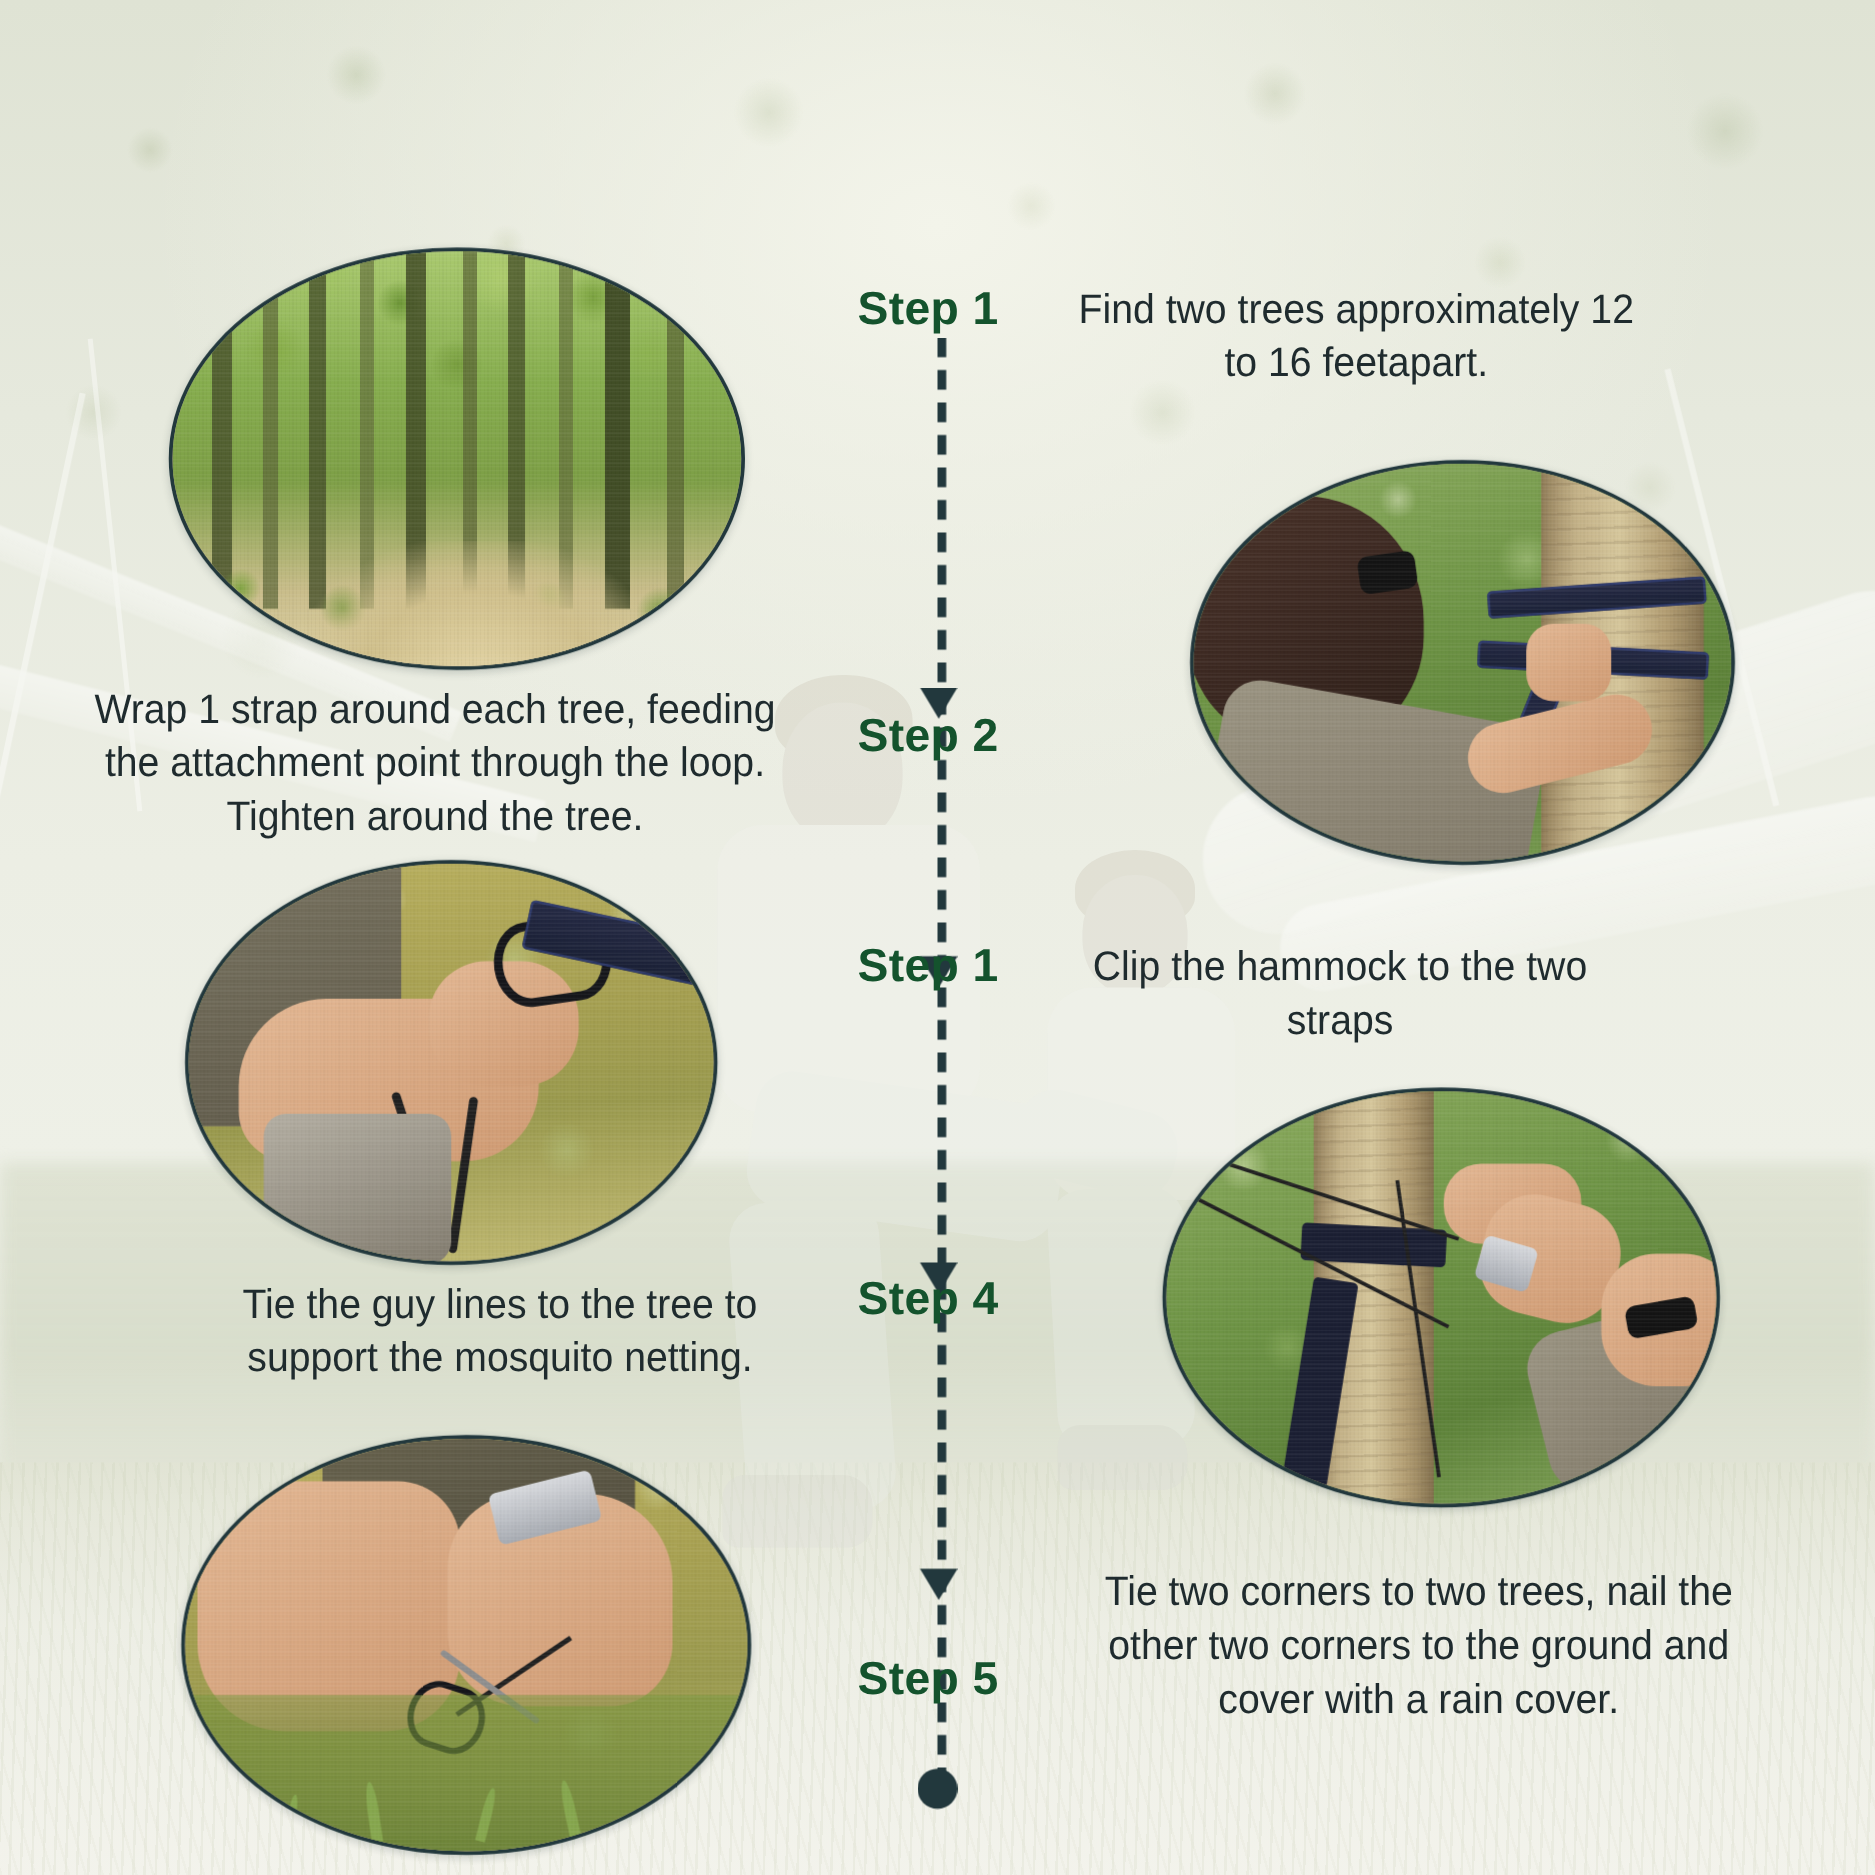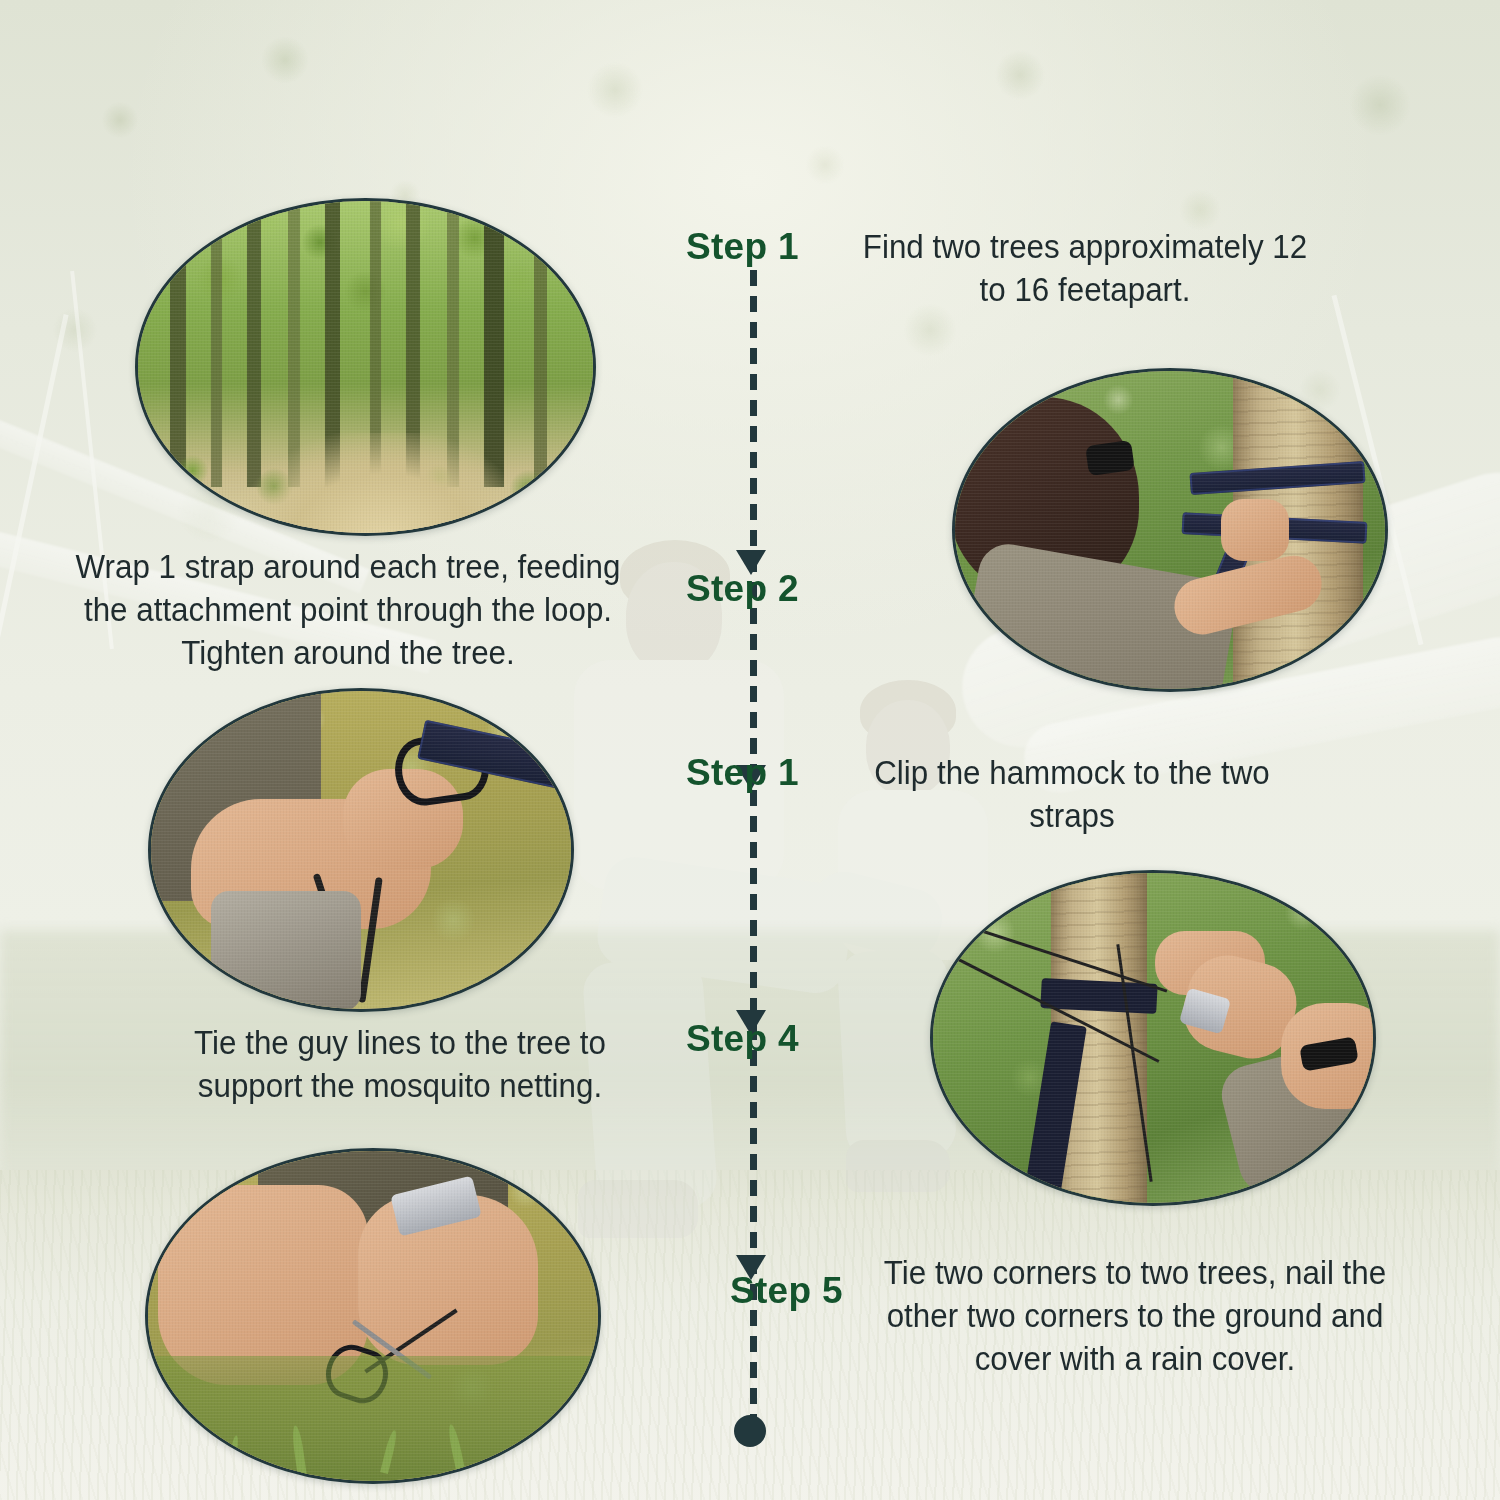--- a/index.html
+++ b/index.html
@@ -332,16 +332,16 @@
       <div class="grassblade" style="left:40px;bottom:10px;width:8px;height:48px;transform:rotate(-16deg);"></div>
       <div class="grassblade" style="left:78px;bottom:6px;width:7px;height:40px;transform:rotate(10deg);"></div>
       <div class="grassblade" style="left:150px;bottom:4px;width:9px;height:52px;transform:rotate(-8deg);"></div>
       <div class="grassblade" style="left:232px;bottom:8px;width:8px;height:44px;transform:rotate(14deg);"></div>
       <div class="grassblade" style="left:310px;bottom:2px;width:9px;height:56px;transform:rotate(-12deg);"></div>
       <div class="grassblade" style="left:372px;bottom:10px;width:7px;height:38px;transform:rotate(18deg);"></div>
       <div class="noise"></div>
     </div>
   </div>
 
-  <div class="step-label" style="left:686px;top:1270px;margin-left:44px;">Step 5</div>
+  <div class="step-label" style="left:686px;top:1322px;">Step 5</div>
   <div class="step-text" style="left:855px;top:1252px;width:560px;">Tie two corners to two trees, nail the other two corners to the ground and cover with a rain cover.</div>
 
 </div>
 
 </body></html>

